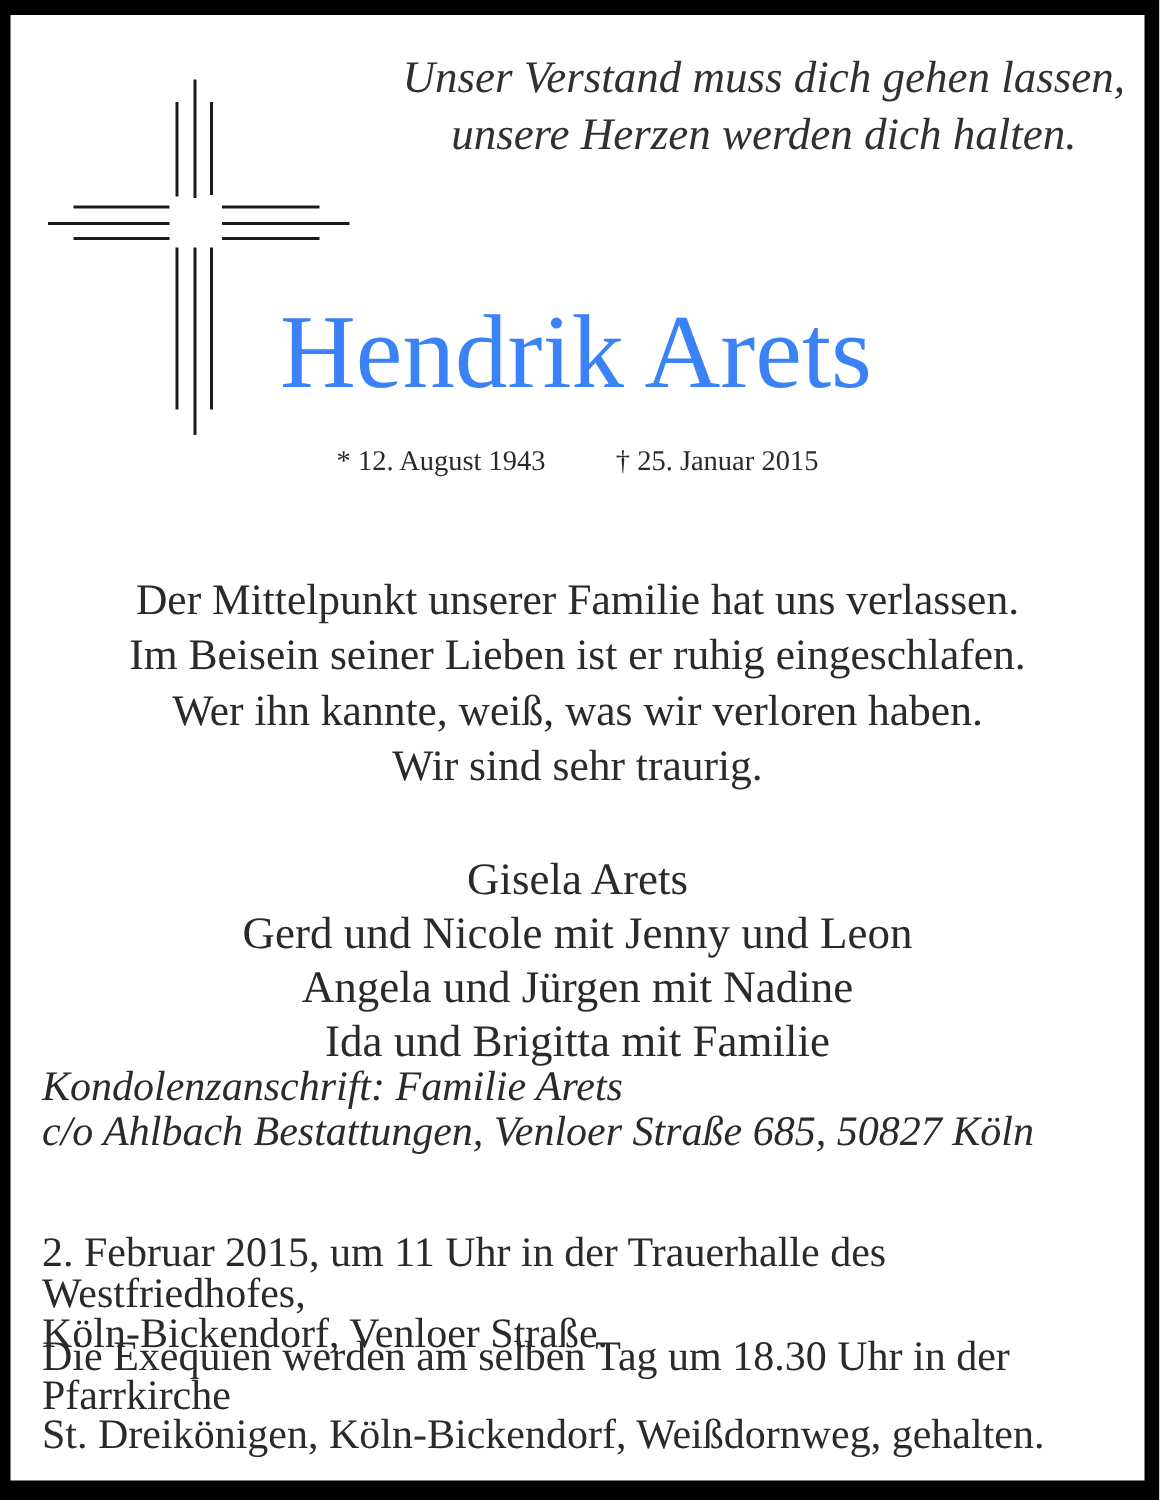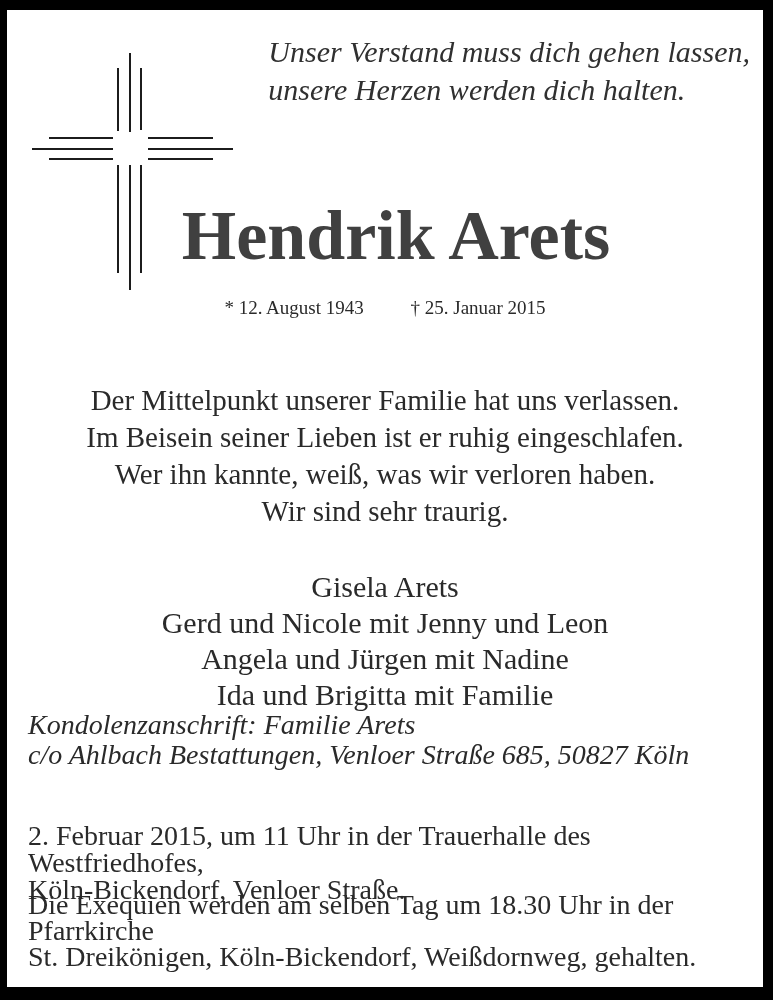--- a/index.html
+++ b/index.html
@@ -18,27 +18,27 @@
     border-width:10px 10px 13px 7px;
     pointer-events:none;
     box-sizing:border-box;
   }
   
   .cl{position:absolute;background:#1c1c1c;}
   .v{width:2px;}
   .h{height:2px;}
   .quote{
     position:absolute;top:33px;right:23px;
-    text-align:left;font-style:italic;
+    text-align:center;font-style:italic;
     font-size:30px;line-height:38px;color:#303030;
   }
   .name{
-    position:absolute;left:18px;width:756px;top:200px;
+    position:absolute;left:6px;width:756px;top:200px;
     text-align:center;font-size:70px;line-height:72px;
-    color:#404040;white-space:nowrap;font-weight:bold;
+    color:#3b82f6;white-space:nowrap;
   }
   .dates{
     position:absolute;left:7px;width:756px;top:293px;
     text-align:center;font-size:19px;line-height:30px;
     white-space:nowrap;
   }
   .dates .death{margin-left:42px;}
   .tribute{
     position:absolute;left:7px;width:756px;top:382px;
     text-align:center;font-size:29px;line-height:37px;

